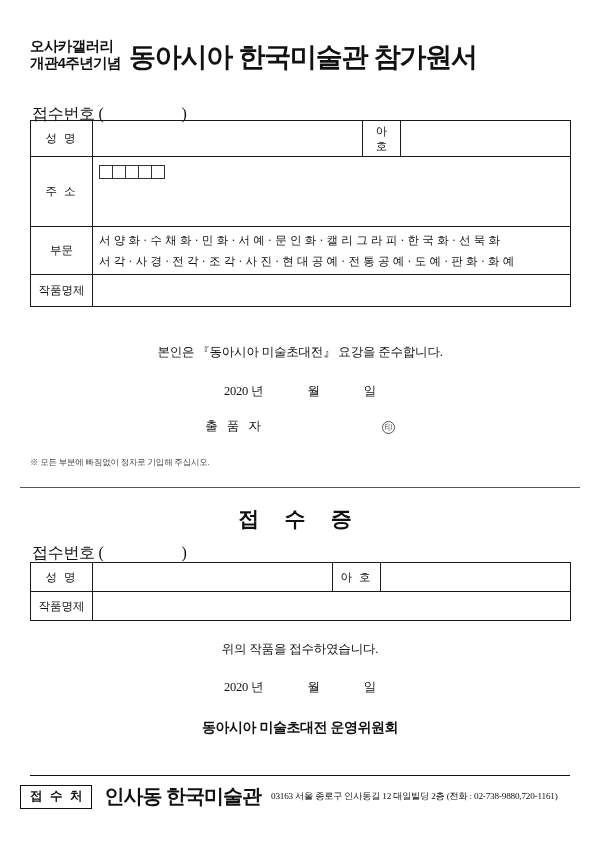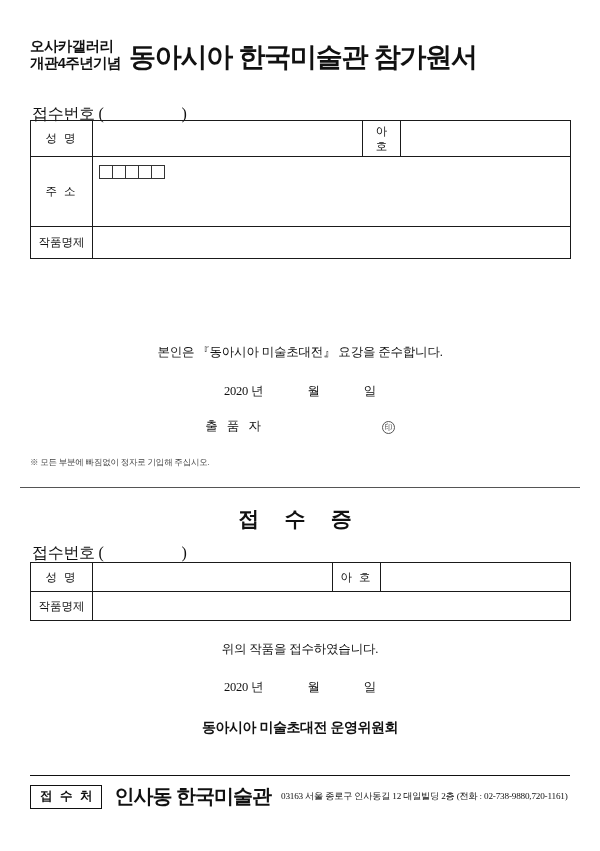--- a/index.html
+++ b/index.html
@@ -181,21 +181,21 @@
     letter-spacing: -0.5px;
   }
   .footer-rule {
     position: absolute;
     left: 30px;
     width: 540px;
     border-top: 1.6px solid #111;
   }
   .footer-row {
     position: absolute;
-    left: 30px;
+    left: 20px;
     width: 540px;
     display: flex;
     align-items: center;
   }
   .footer-badge {
     border: 1.4px solid #111;
     font-family: "Liberation Sans", sans-serif;
     font-weight: bold;
     font-size: 12.5px;
     letter-spacing: 2px;
@@ -251,20 +251,27 @@
           <div class="addr-boxes">
             <span></span>
             <span></span>
             <span></span>
             <span></span>
             <span></span>
           </div>
         </td>
       </tr>
       <tr>
+        <td class="lbl-tight" style="height:48px;">부문</td>
+        <td colspan="3" class="bumun">
+          <div>서 양 화 · 수 채 화 · 민 화 · 서 예 · 문 인 화 · 캘 리 그 라 피 · 한 국 화 · 선 묵 화</div>
+          <div>서 각 · 사 경 · 전 각 · 조 각 · 사 진 · 현 대 공 예 · 전 통 공 예 · 도 예 · 판 화 · 화 예</div>
+        </td>
+      </tr>
+      <tr>
         <td class="lbl-tight" style="height:32px;">작품명제</td>
         <td colspan="3"></td>
       </tr>
     </tbody>
   </table>
 
   <div class="center-line" style="top:344px;">본인은 『동아시아 미술초대전』 요강을 준수합니다.</div>
 
   <div class="center-line date-line" style="top:383px;">
     <span class="yr">2020 년</span><span class="mo">월</span><span class="dy">일</span>

